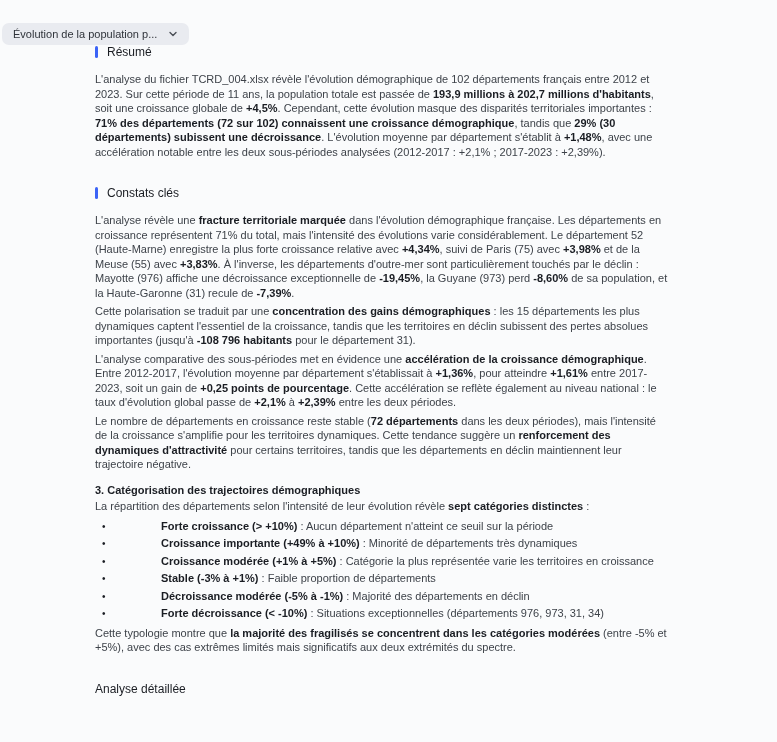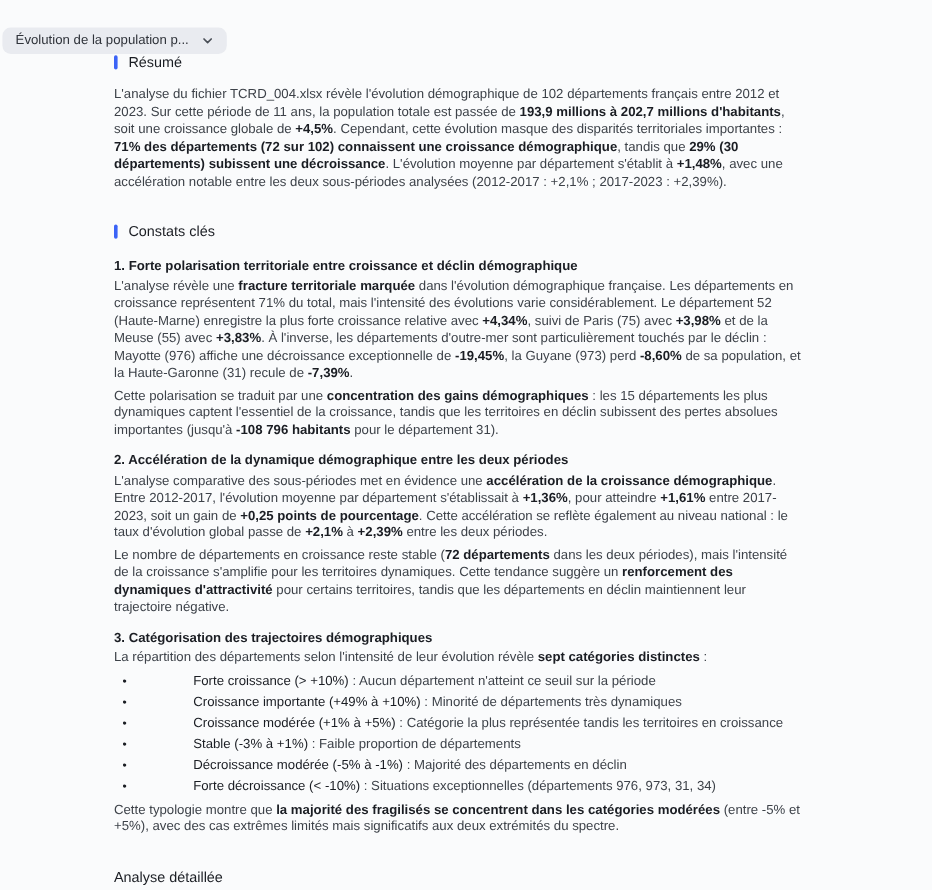--- a/index.html
+++ b/index.html
@@ -52,21 +52,21 @@
   }
   .subhead + .para{margin-top:2px;}
   .para .b{font-weight:700;color:var(--bold-text);}
 
   .cats{margin:5px 0 0;padding:0;list-style:none;}
   .cats li{display:flex;align-items:flex-start;line-height:14.5px;font-size:11px;color:var(--body-text);margin-top:2px;}
   .cats li:first-child{margin-top:0;}
   .dot{flex:0 0 18px;padding-left:7px;color:var(--bold-text);}
   .dot::before{content:"\2022";font-size:10px;}
   .li-text{flex:1;}
-  .li-text .b{font-weight:400;color:var(--bold-text);padding-left:48px;}
+  .li-text .b{font-weight:700;color:var(--bold-text);padding-left:48px;}
 </style>
 </head>
 <body>
 
 <div class="page">
 
   <button class="pill">
     <span class="pill-label">Évolution de la population p...</span>
     <svg class="chev" width="10" height="10" viewBox="0 0 10 10" aria-hidden="true">
       <polyline points="2,3.5 5,6.5 8,3.5" fill="none" stroke="#4a4f57" stroke-width="1.4" stroke-linecap="round" stroke-linejoin="round"></polyline>
@@ -82,43 +82,41 @@
       </div>
       <p class="para"><span>L'analyse du fichier TCRD_004.xlsx révèle l'évolution démographique de 102 départements français entre 2012 et 2023. Sur cette période de 11 ans, la population totale est passée de </span><span class="b">193,9 millions à 202,7 millions d'habitants</span><span>, soit une croissance globale de </span><span class="b">+4,5%</span><span>. Cependant, cette évolution masque des disparités territoriales importantes : </span><span class="b">71% des départements (72 sur 102) connaissent une croissance démographique</span><span>, tandis que </span><span class="b">29% (30 départements)</span><span> </span><span class="b">subissent une décroissance</span><span>. L'évolution moyenne par département s'établit à </span><span class="b">+1,48%</span><span>, avec une accélération notable entre les deux sous-périodes analysées (2012-2017 : +2,1% ; 2017-2023 : +2,39%).</span></p>
     </section>
 
     <section>
       <div class="sec-head">
         <span class="bar"></span>
         <h2 class="sec-title">Constats clés</h2>
       </div>
 
-      <h3 class="subhead">1. Forte polarisation territoriale entre croissance et déclin démographique</h3>
       <p class="para"><span>L'analyse révèle une </span><span class="b">fracture territoriale marquée</span><span> dans l'évolution démographique française. Les départements en croissance représentent 71% du total, mais l'intensité des évolutions varie considérablement. Le département 52 (Haute-Marne) enregistre la plus forte croissance relative avec </span><span class="b">+4,34%</span><span>, suivi de Paris (75) avec </span><span class="b">+3,98%</span><span> et de la Meuse (55) avec </span><span class="b">+3,83%</span><span>. À l'inverse, les départements d'outre-mer sont particulièrement touchés par le déclin : Mayotte (976) affiche une décroissance exceptionnelle de </span><span class="b">-19,45%</span><span>, la Guyane (973) perd </span><span class="b">-8,60%</span><span> de sa population, et la Haute-Garonne (31) recule de </span><span class="b">-7,39%</span><span>.</span></p>
       <p class="para"><span>Cette polarisation se traduit par une </span><span class="b">concentration des gains démographiques</span><span> : les 15 départements les plus dynamiques captent l'essentiel de la croissance, tandis que les territoires en déclin subissent des pertes absolues importantes (jusqu'à </span><span class="b">-108 796 habitants</span><span> pour le département 31).</span></p>
 
-      <h3 class="subhead">2. Accélération de la dynamique démographique entre les deux périodes</h3>
       <p class="para"><span>L'analyse comparative des sous-périodes met en évidence une </span><span class="b">accélération de la croissance démographique</span><span>. Entre 2012-2017, l'évolution moyenne par département s'établissait à </span><span class="b">+1,36%</span><span>, pour atteindre </span><span class="b">+1,61%</span><span> entre 2017-2023, soit un gain de </span><span class="b">+0,25 points de pourcentage</span><span>. Cette accélération se reflète également au niveau national : le taux d'évolution global passe de </span><span class="b">+2,1%</span><span> à </span><span class="b">+2,39%</span><span> entre les deux périodes.</span></p>
       <p class="para"><span>Le nombre de départements en croissance reste stable (</span><span class="b">72 départements</span><span> dans les deux périodes), mais l'intensité de la croissance s'amplifie pour les territoires dynamiques. Cette tendance suggère un </span><span class="b">renforcement des dynamiques d'attractivité</span><span> pour certains territoires, tandis que les départements en déclin maintiennent leur trajectoire négative.</span></p>
 
       <h3 class="subhead">3. Catégorisation des trajectoires démographiques</h3>
       <p class="para"><span>La répartition des départements selon l'intensité de leur évolution révèle </span><span class="b">sept catégories distinctes</span><span> :</span></p>
 
       <ul class="cats">
         <li>
           <span class="dot"></span>
           <span class="li-text"><span class="b">Forte croissance (&gt; +10%)</span><span> : Aucun département n'atteint ce seuil sur la période</span></span>
         </li>
         <li>
           <span class="dot"></span>
           <span class="li-text"><span class="b">Croissance importante (+49% à +10%)</span><span> : Minorité de départements très dynamiques</span></span>
         </li>
         <li>
           <span class="dot"></span>
-          <span class="li-text"><span class="b">Croissance modérée (+1% à +5%)</span><span> : Catégorie la plus représentée tandis les territoires en croissance</span></span>
+          <span class="li-text"><span class="b">Croissance modérée (+1% à +5%)</span><span> : Catégorie la plus représentée varie les territoires en croissance</span></span>
         </li>
         <li>
           <span class="dot"></span>
           <span class="li-text"><span class="b">Stable (-3% à +1%)</span><span> : Faible proportion de départements</span></span>
         </li>
         <li>
           <span class="dot"></span>
           <span class="li-text"><span class="b">Décroissance modérée (-5% à -1%)</span><span> : Majorité des départements en déclin</span></span>
         </li>
         <li>

